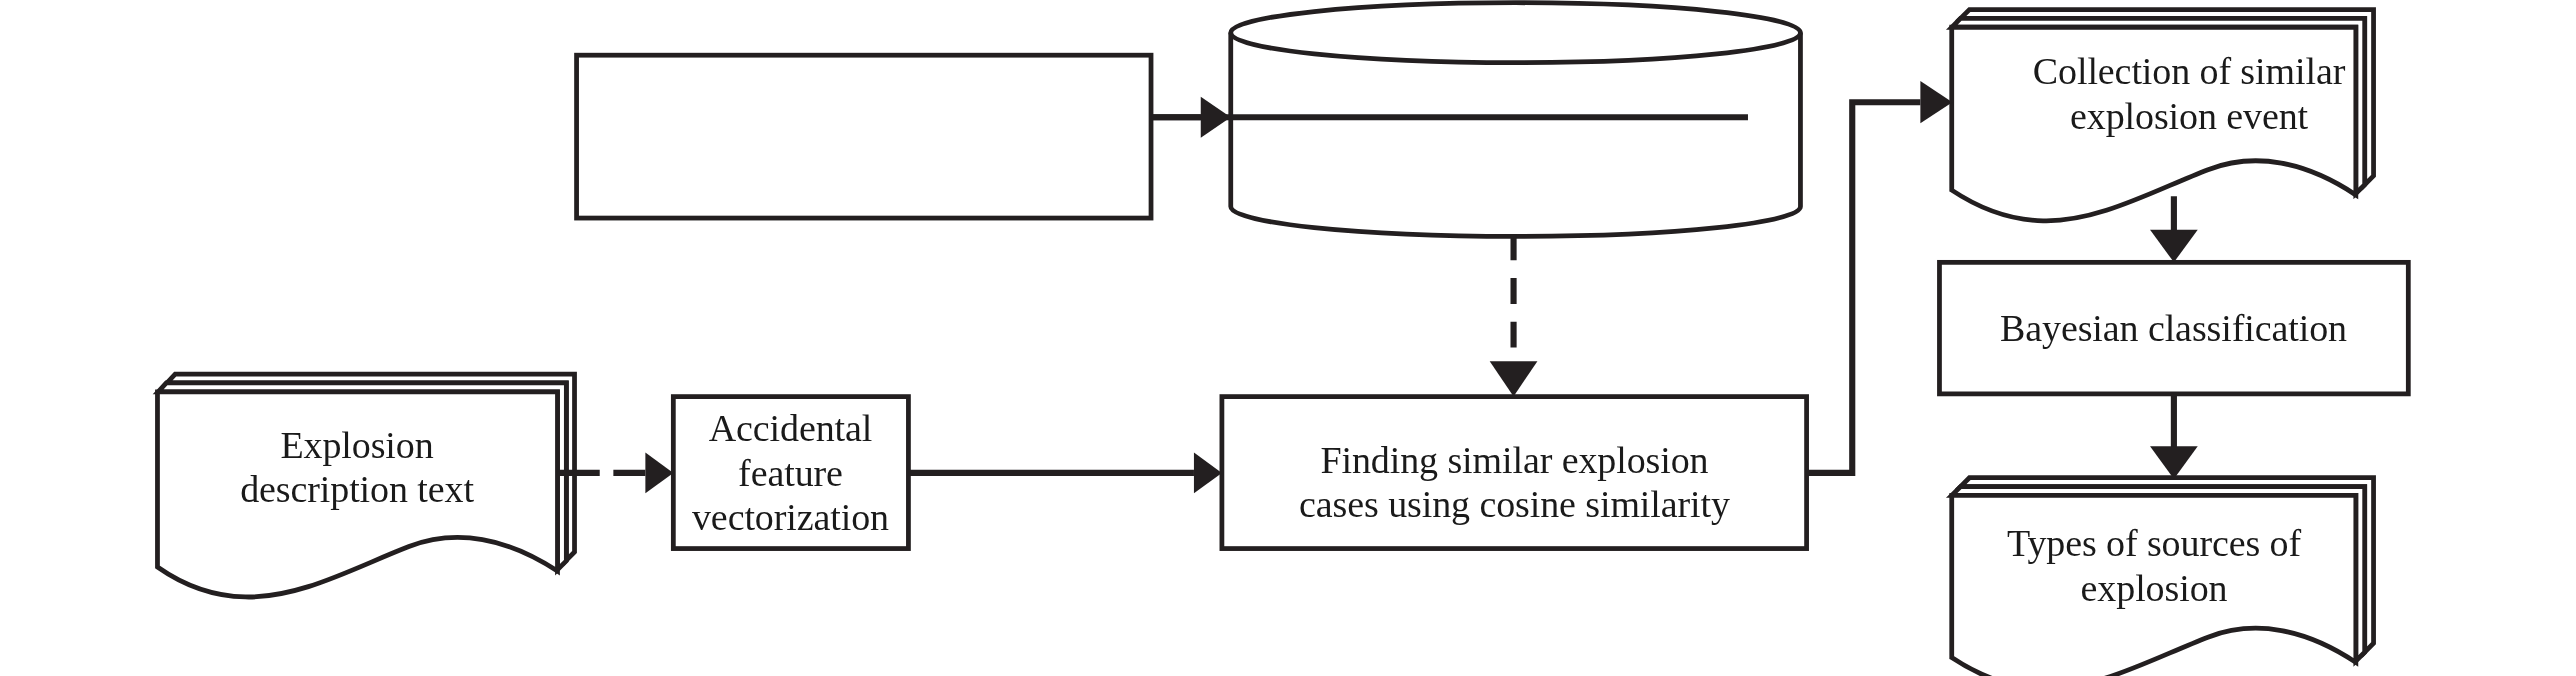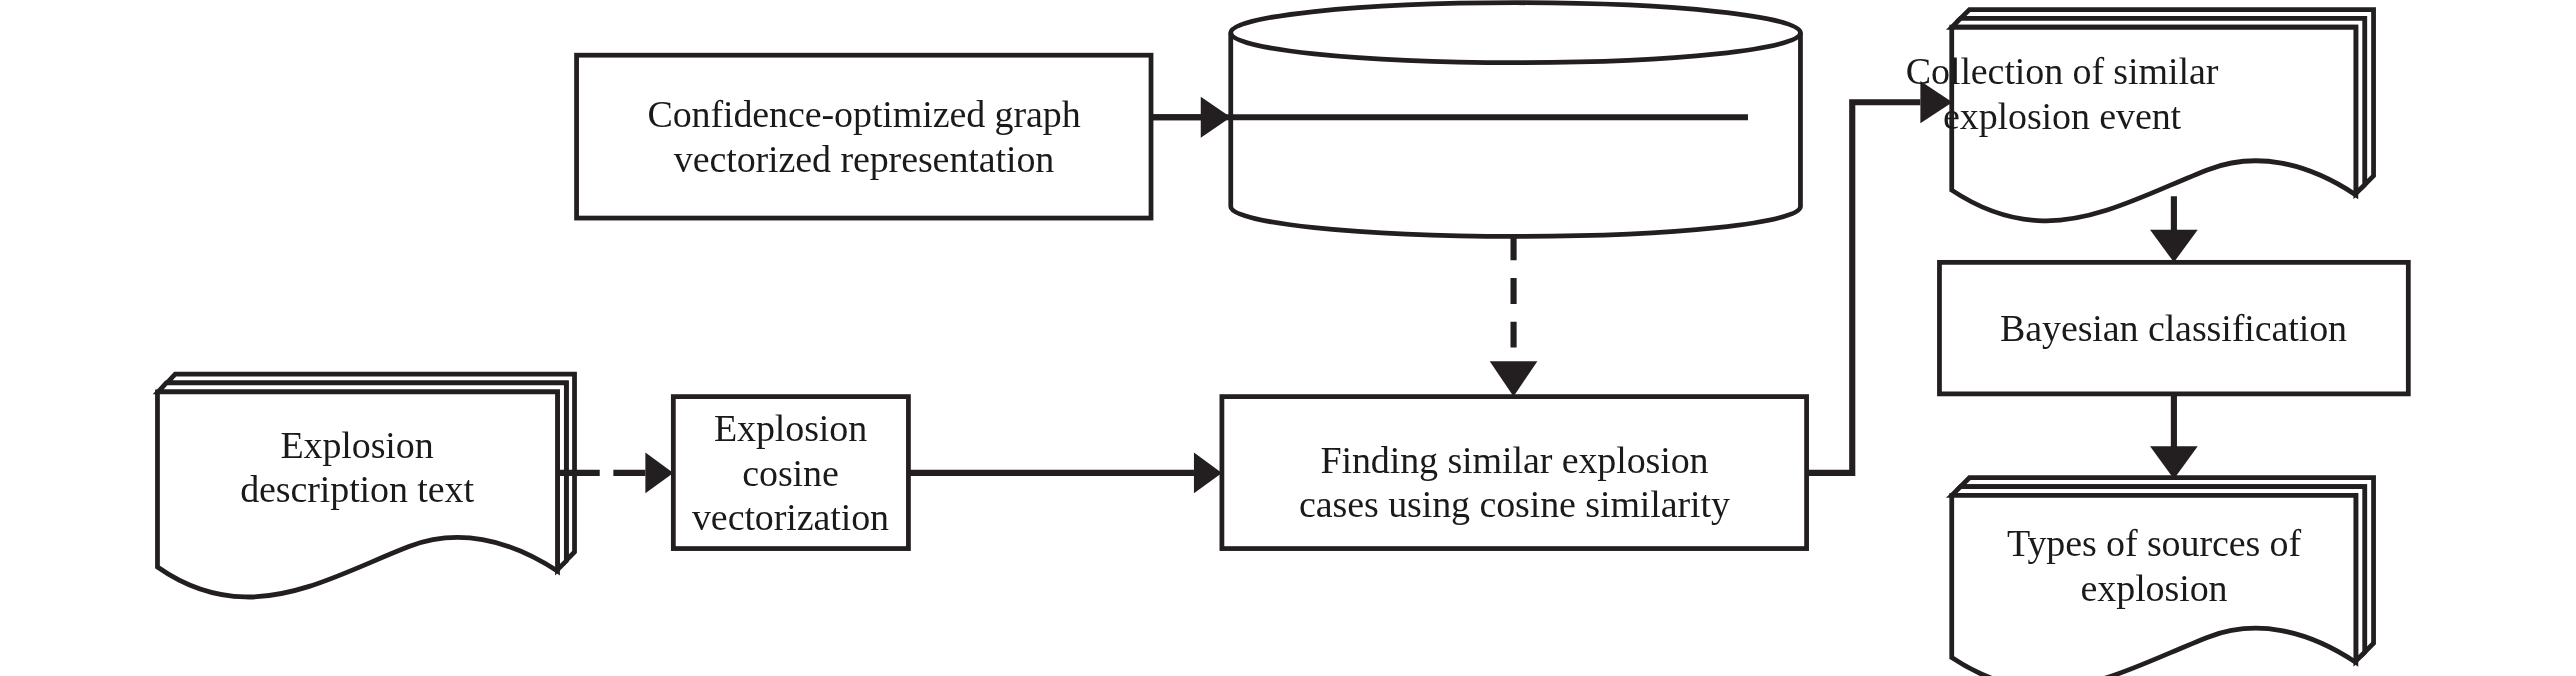--- a/index.html
+++ b/index.html
@@ -160,34 +160,32 @@
       <polygon class="arrow-head" points="3155,337 3225,337 3190,385"></polygon>
     </g>
 
     <g>
       <line class="conn" x1="3190" y1="578" x2="3190" y2="658"></line>
       <polygon class="arrow-head" points="3155,655 3225,655 3190,703"></polygon>
     </g>
 
   </svg>
 
-  <div class="node-label" style="left:577px; top:55px; width:574px; height:163px;">Confidence-optimized graph
-vectorized representation</div>
 
 
   <div class="node-label" style="left:157px; top:399px; width:400px; height:136px;">Explosion
 description text</div>
 
-  <div class="node-label" style="left:673px; top:397px; width:235px; height:152px;">Explosion cosine
+  <div class="node-label" style="left:673px; top:397px; width:235px; height:152px;">Accidental feature
 vectorization</div>
 
   <div class="node-label" style="left:1222px; top:406px; width:585px; height:152px;">Finding similar explosion
 cases using cosine similarity</div>
 
-  <div class="node-label" style="left:1860px; top:29px; width:404px; height:129px;">Collection of similar
+  <div class="node-label" style="left:1987px; top:29px; width:404px; height:129px;">Collection of similar
 explosion event</div>
 
   <div class="node-label" style="left:1939px; top:262px; width:469px; height:132px;">Bayesian classification</div>
 
   <div class="node-label" style="left:1952px; top:501px; width:404px; height:129px;">Types of sources of
 explosion</div>
 
 </div>
 
 

